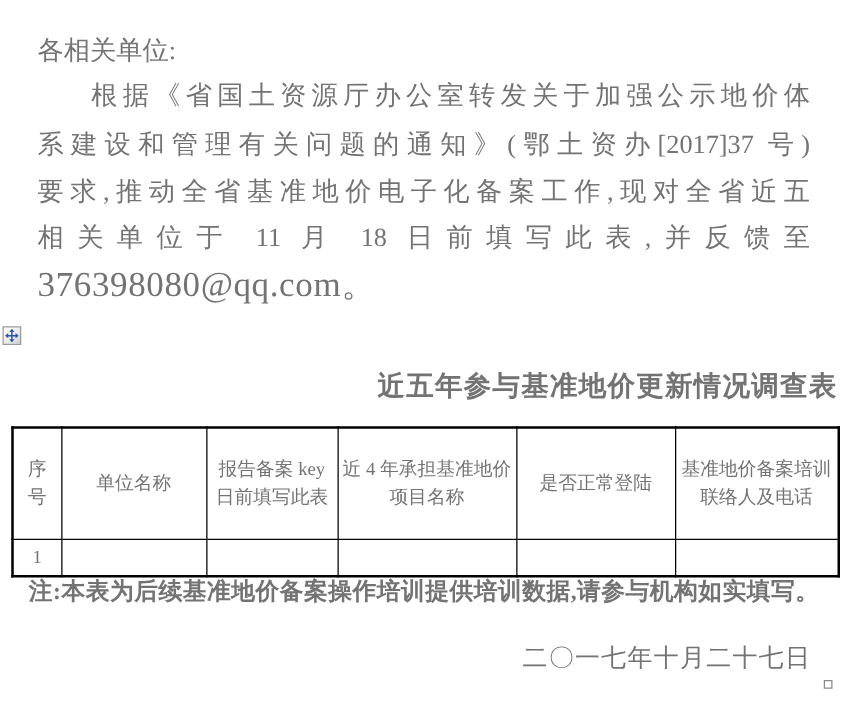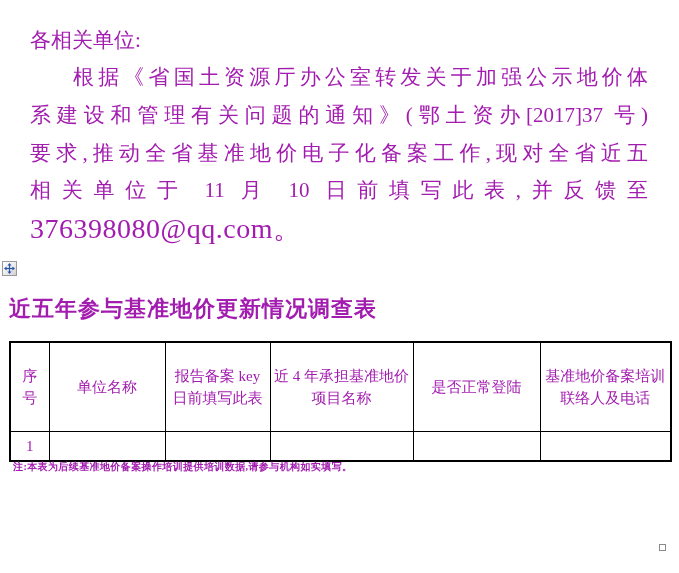--- a/index.html
+++ b/index.html
@@ -2,21 +2,21 @@
 <html><head>
 <meta charset="utf-8">
 <style>
   html,body{margin:0;padding:0;background:#fff;}
   .page{
     position:relative;
     width:679px;height:573px;
     background:#ffffff;
     overflow:hidden;
     font-family:"Liberation Serif","DejaVu Serif",serif;
-    color:#a21caf;
+    color:#737373;
   }
   
   .letter{
     position:absolute;left:30px;top:22px;width:618px;
     font-size:21px;line-height:37.6px;
   }
   .line{white-space:nowrap;}
   .jline{
     white-space:normal;
     text-align:justify;
@@ -29,43 +29,43 @@
   .move-handle{
     position:absolute;left:2px;top:261px;
     width:15px;height:15px;box-sizing:border-box;
     border:1px solid #9a9a9a;
     background:linear-gradient(135deg,#ffffff 0%,#e9e9e9 60%,#cfcfcf 100%);
     display:flex;align-items:center;justify-content:center;
   }
   
   .survey-title{
     position:absolute;left:9px;top:294px;width:661px;
-    text-align:left;font-size:22px;font-weight:bold;
+    text-align:right;font-size:22px;font-weight:bold;
     letter-spacing:1px;
   }
   
   table.survey{
     position:absolute;left:9px;top:341px;
     width:661px;table-layout:fixed;
     border-collapse:collapse;
     border:2px solid #000;
     font-size:15px;
   }
   table.survey th,table.survey td{
     border:1px solid #000;
     text-align:center;vertical-align:middle;
     padding:1px 2px;overflow:hidden;
     font-weight:normal;
   }
   table.survey th{height:86px;white-space:pre-line;line-height:22px;}
   table.survey td{height:26px;}
   
   .table-note{
-    position:absolute;left:13px;top:460px;width:650px;
-    font-size:10px;font-weight:bold;letter-spacing:0.4px;
+    position:absolute;left:23px;top:460px;width:650px;
+    font-size:19px;font-weight:bold;letter-spacing:0.4px;
     white-space:nowrap;
   }
   
   .date-line{
     position:absolute;left:9px;top:513px;width:640px;
     text-align:right;font-size:20px;letter-spacing:1px;
   }
   
   .resize-handle{
     position:absolute;left:659px;top:544px;
@@ -76,21 +76,21 @@
 </head>
 <body>
 
 <div class="page">
 
   <div class="letter">
     <div class="line">各相关单位:</div>
     <div class="jline indent">根据《省国土资源厅办公室转发关于加强公示地价体</div>
     <div class="jline">系建设和管理有关问题的通知》(鄂土资办[2017]37 号)</div>
     <div class="jline">要求,推动全省基准地价电子化备案工作,现对全省近五</div>
-    <div class="jline">相关单位于 11 月 10 日前填写此表,并反馈至</div>
+    <div class="jline">相关单位于 11 月 18 日前填写此表,并反馈至</div>
     <div class="line email-line">376398080@qq.com。</div>
   </div>
 
   <div class="move-handle">
     <svg width="11" height="11" viewBox="0 0 11 11">
       <g fill="#2a56a5" stroke="#2a56a5">
         <line x1="2" y1="5.5" x2="9" y2="5.5" stroke-width="1.2"></line>
         <line x1="5.5" y1="2" x2="5.5" y2="9" stroke-width="1.2"></line>
         <polygon points="5.5,0 3.4,2.6 7.6,2.6" stroke="none"></polygon>
         <polygon points="5.5,11 3.4,8.4 7.6,8.4" stroke="none"></polygon>
@@ -132,16 +132,17 @@
         <td></td>
         <td></td>
         <td></td>
         <td></td>
       </tr>
     </tbody>
   </table>
 
   <div class="table-note">注:本表为后续基准地价备案操作培训提供培训数据,请参与机构如实填写。</div>
 
+  <div class="date-line">二〇一七年十月二十七日</div>
 
   <div class="resize-handle"></div>
 
 </div>
 
 </body></html>

